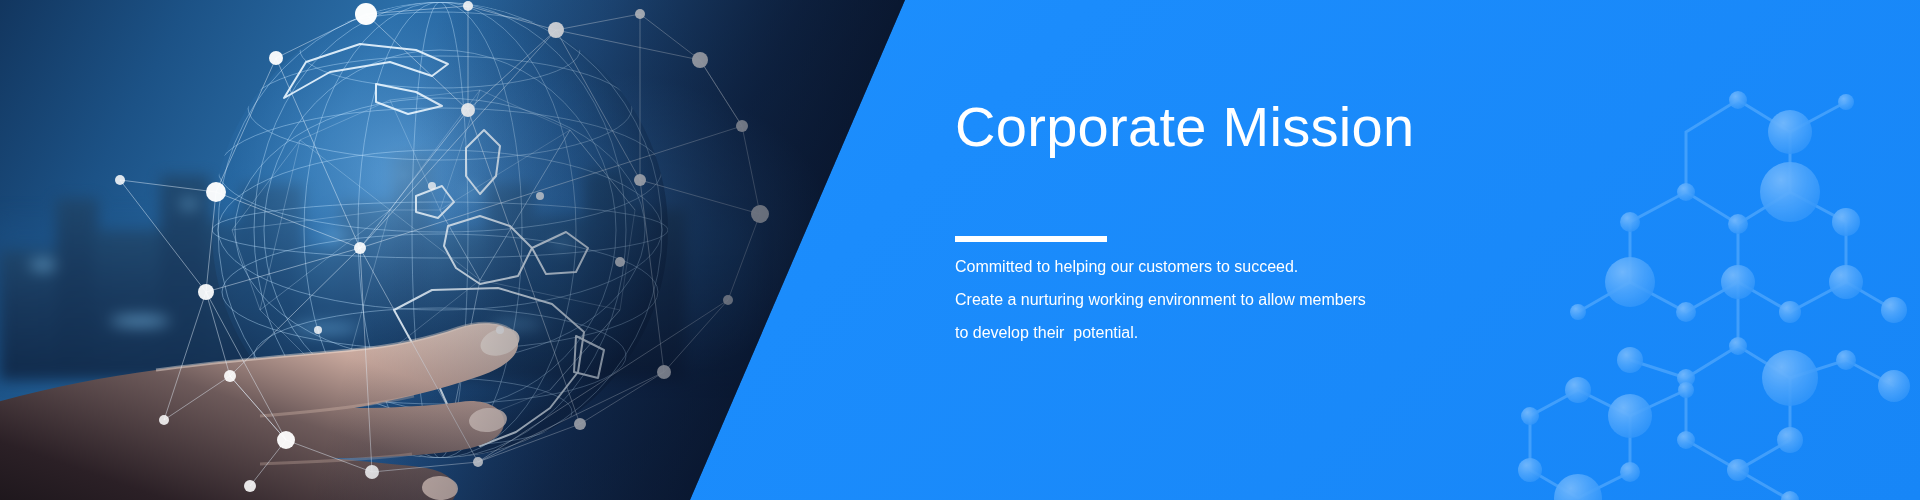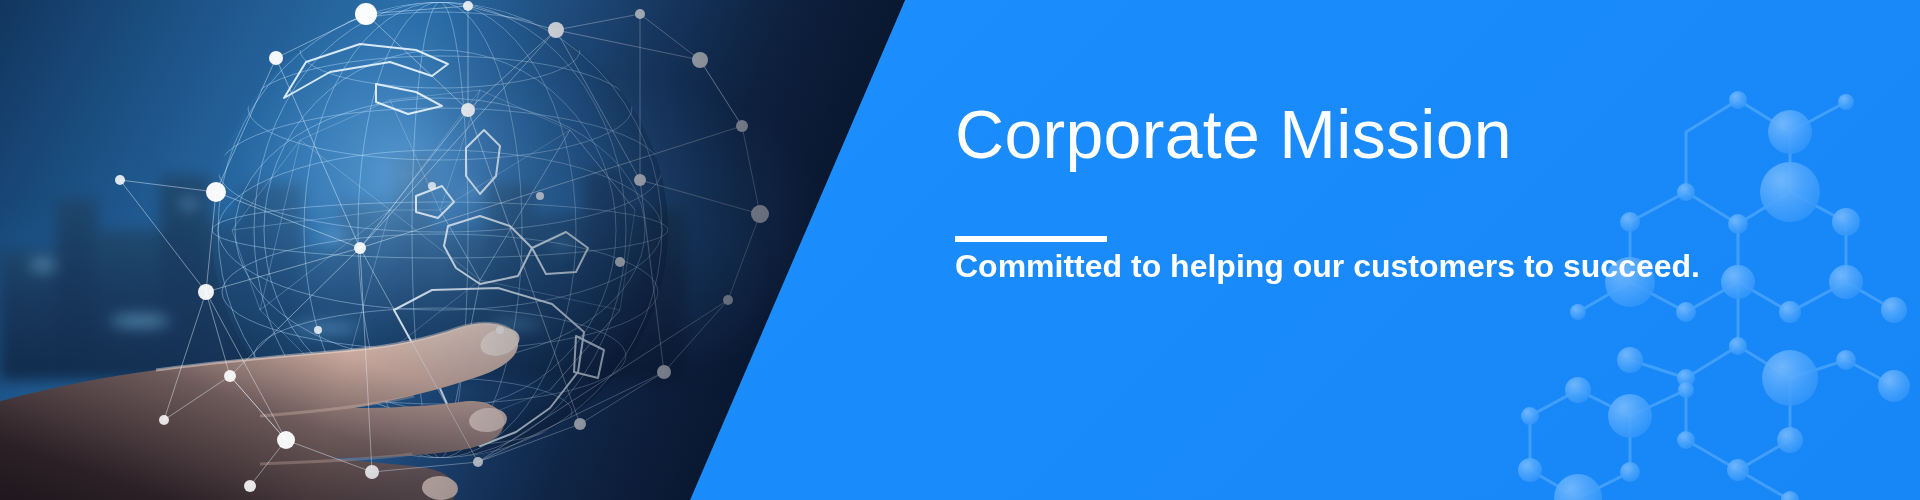--- a/index.html
+++ b/index.html
@@ -135,43 +135,43 @@
     top: 0;
     width: 900px;
     height: 500px;
   }
   .title {
     position: absolute;
     left: 0;
     top: 96px;
     margin: 0;
     font-family: "Liberation Sans", sans-serif;
-    font-size: 68px;
+    font-size: 56px;
     font-weight: 400;
     line-height: 1.12;
     letter-spacing: 0.3px;
     color: #ffffff;
     white-space: nowrap;
   }
   .divider {
     position: absolute;
     left: 0;
     top: 236px;
     width: 152px;
     height: 6px;
     background: #ffffff;
   }
   .body-text {
     position: absolute;
     left: 0;
     top: 250px;
     width: 640px;
     font-family: "Liberation Sans", sans-serif;
-    font-size: 32px;
-    font-weight: 700;
+    font-size: 16px;
+    font-weight: 400;
     color: #ffffff;
     line-height: 33px;
   }
   .body-line {
     white-space: pre;
     display: block;
   }
 </style>
 </head>
 <body>
@@ -418,16 +418,18 @@
     </div>
 
     <div class="photo-vignette"></div>
   </div>
 
   <div class="content">
     <h1 class="title">Corporate Mission</h1>
     <div class="divider"></div>
     <div class="body-text">
       <span class="body-line">Committed to helping our customers to succeed.</span>
+      <span class="body-line">Create a nurturing working environment to allow members</span>
+      <span class="body-line">to develop their  potential.</span>
     </div>
   </div>
 
 </div>
 
 </body></html>

